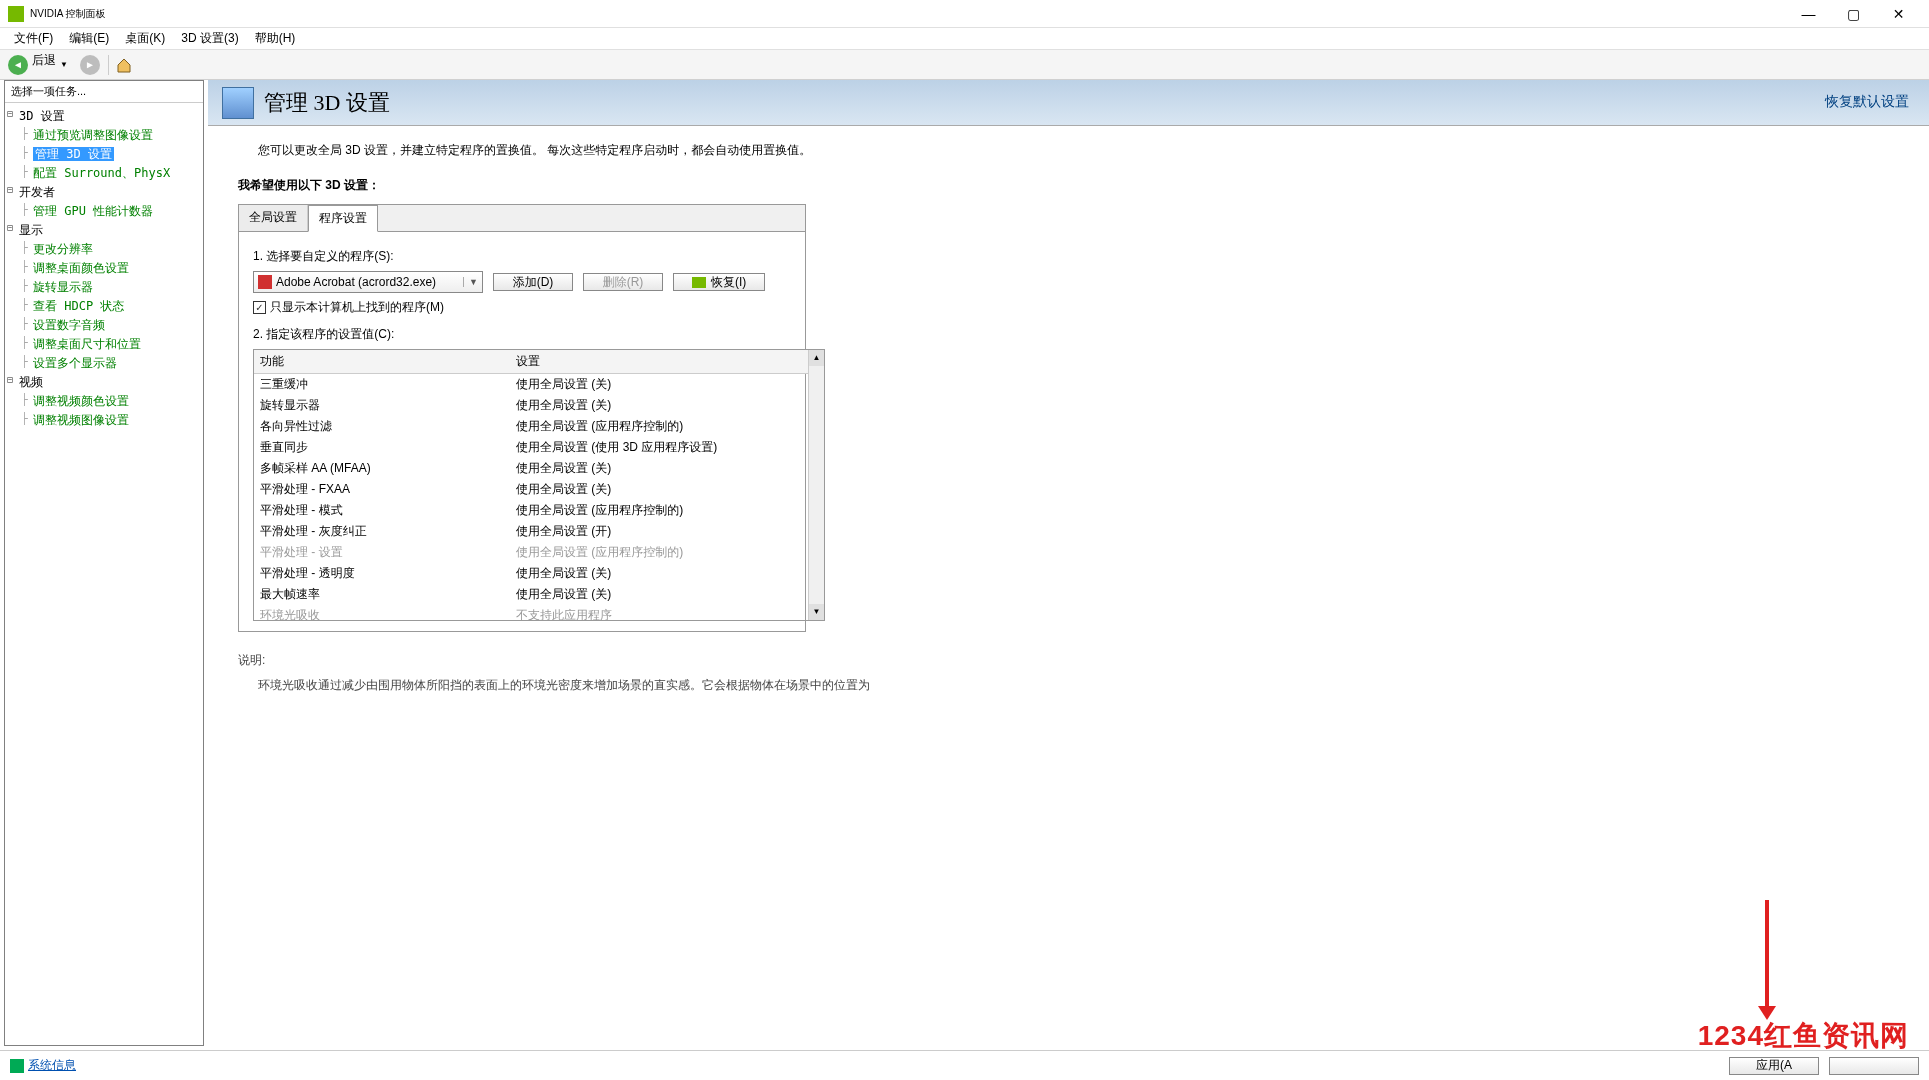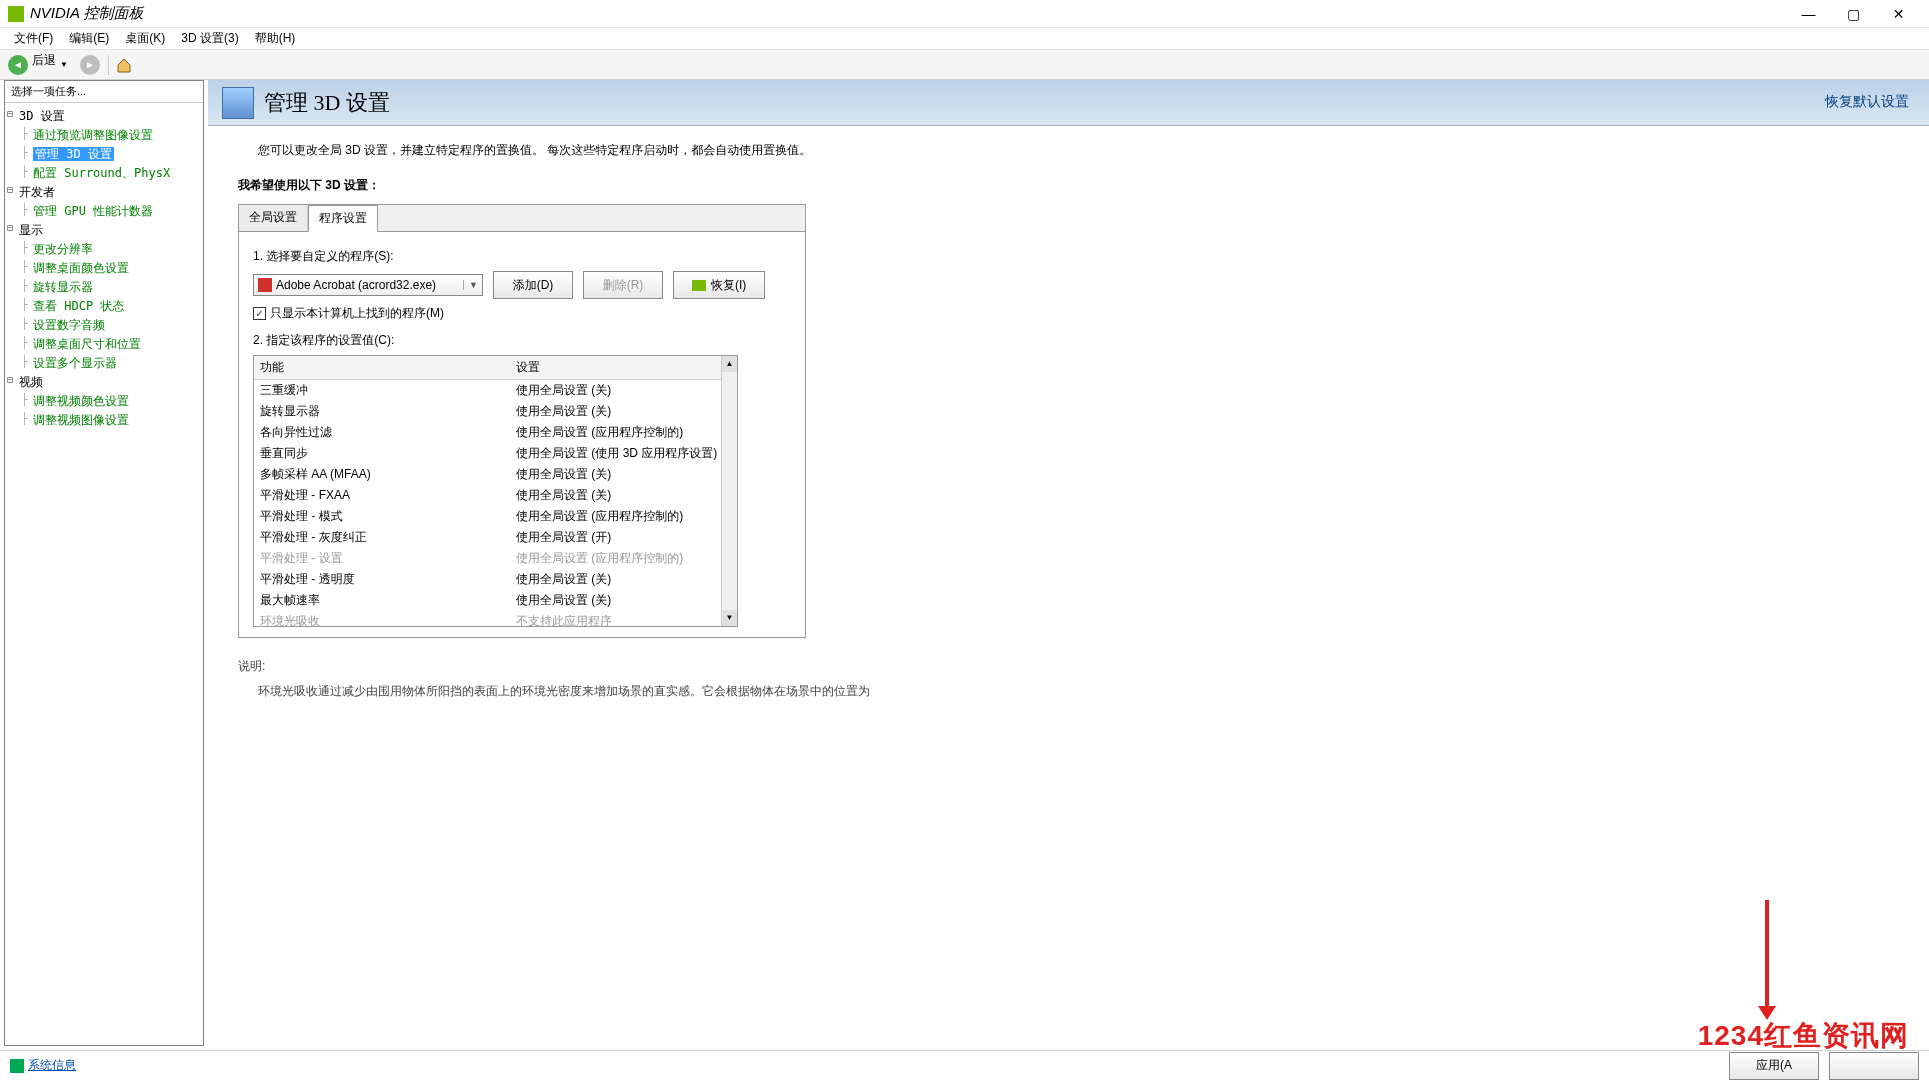--- a/index.html
+++ b/index.html
@@ -1,19 +1,19 @@
 <!DOCTYPE html>
 <html><head>
 <meta charset="utf-8">
 <style>
 * { box-sizing: border-box; margin: 0; padding: 0; }
 body { font-family: "Microsoft YaHei", "Segoe UI", Tahoma, sans-serif; font-size: 12px; background: #fff; color: #000; overflow: hidden; width: 1929px; height: 1080px; position: relative; }
 .titlebar { height: 28px; background: #fff; display: flex; align-items: center; padding: 0 8px; border-bottom: 1px solid #e0e0e0; }
 .titlebar .nvidia-logo { width: 16px; height: 16px; background: #76b900; margin-right: 6px; }
-.titlebar .title { flex: 1; font-size: 15px; font-style: italic; }
+.titlebar .title { flex: 1; font-size: 10px; }
 .titlebar .win-btn { width: 45px; height: 28px; display: flex; align-items: center; justify-content: center; font-size: 14px; cursor: default; }
 .menubar { height: 22px; display: flex; align-items: center; padding: 0 6px; border-bottom: 1px solid #e0e0e0; }
 .menubar .menu-item { padding: 2px 8px; font-size: 12px; }
 .toolbar { height: 30px; display: flex; align-items: center; padding: 0 8px; border-bottom: 1px solid #d0d0d0; background: #f5f5f5; }
 .toolbar .nav-btn { width: 20px; height: 20px; border-radius: 50%; background: #4caf50; margin-right: 2px; display: flex; align-items: center; justify-content: center; color: #fff; font-size: 10px; }
 .toolbar .nav-btn.fwd { background: #bdbdbd; margin-left: 4px; }
 .toolbar .back-label { margin: 0 4px 8px 2px; }
 .toolbar .drop { font-size: 8px; margin-right: 8px; }
 .toolbar .sep { width: 1px; height: 20px; background: #ccc; margin: 0 6px; }
 .toolbar .home-icon { width: 18px; height: 18px; display: inline-block; }
@@ -37,26 +37,26 @@
 .tabs-box { display: inline-block; border: 1px solid #999; background: #fff; width: 568px; }
 .tab-strip { display: flex; background: #f0f0f0; border-bottom: 1px solid #999; }
 .tab { padding: 4px 10px; border-right: 1px solid #ccc; background: #ececec; }
 .tab.active { background: #fff; border-bottom: 1px solid #fff; margin-bottom: -1px; border-top: 1px solid #999; border-left: 1px solid #999; border-right: 1px solid #999; }
 .tab-content { padding: 10px 14px; }
 .step-label { margin: 6px 0 6px 0; }
 .row-controls { display: flex; gap: 10px; align-items: center; margin-bottom: 4px; }
 .combo { display: flex; align-items: center; border: 1px solid #888; background: linear-gradient(#fff,#eee); height: 22px; width: 230px; padding: 0 4px; font-size: 12px; }
 .combo .app-icon { width: 14px; height: 14px; background: #d03030; margin-right: 4px; }
 .combo .drop-arrow { margin-left: auto; color: #555; font-size: 9px; border-left: 1px solid #aaa; padding-left: 5px; }
-.btn { border: 1px solid #888; background: linear-gradient(#fff,#e8e8e8); height: 28px; padding: 0 18px; font-size: 12px; display: flex; align-items: center; justify-content: center; min-width: 80px; }
+.btn { border: 1px solid #888; background: linear-gradient(#fff,#e8e8e8); height: 18px; padding: 0 18px; font-size: 12px; display: flex; align-items: center; justify-content: center; min-width: 80px; }
 .btn.disabled { color: #999; }
 .btn .nvlogo { width: 14px; height: 11px; background: #76b900; margin-right: 5px; }
 .checkbox-row { display: flex; align-items: center; gap: 4px; margin: 6px 0 10px 0; }
 .checkbox-row .cb { width: 13px; height: 13px; border: 1px solid #333; display: flex; align-items: center; justify-content: center; font-size: 10px; color: #333; }
-.settings-grid { border: 1px solid #999; width: 485px; position: relative; }
+.settings-grid { border: 1px solid #999; width: 572px; position: relative; }
 .grid-header { display: flex; background: #f4f4f4; border-bottom: 1px solid #ccc; }
 .grid-header div { padding: 3px 6px; }
 .col-feature { width: 256px; }
 .col-setting { flex: 1; }
 .grid-body { max-height: 246px; overflow: hidden; position: relative; }
 .grid-row { display: flex; padding: 1px 0; }
 .grid-row div { padding: 1px 6px; }
 .grid-row.dim { color: #999; }
 .scrollbar { position: absolute; right: 0; top: 0; bottom: 0; width: 16px; background: #f0f0f0; border-left: 1px solid #ccc; }
 .scrollbar .up, .scrollbar .down { height: 16px; background: #e0e0e0; text-align: center; font-size: 8px; line-height: 16px; }

